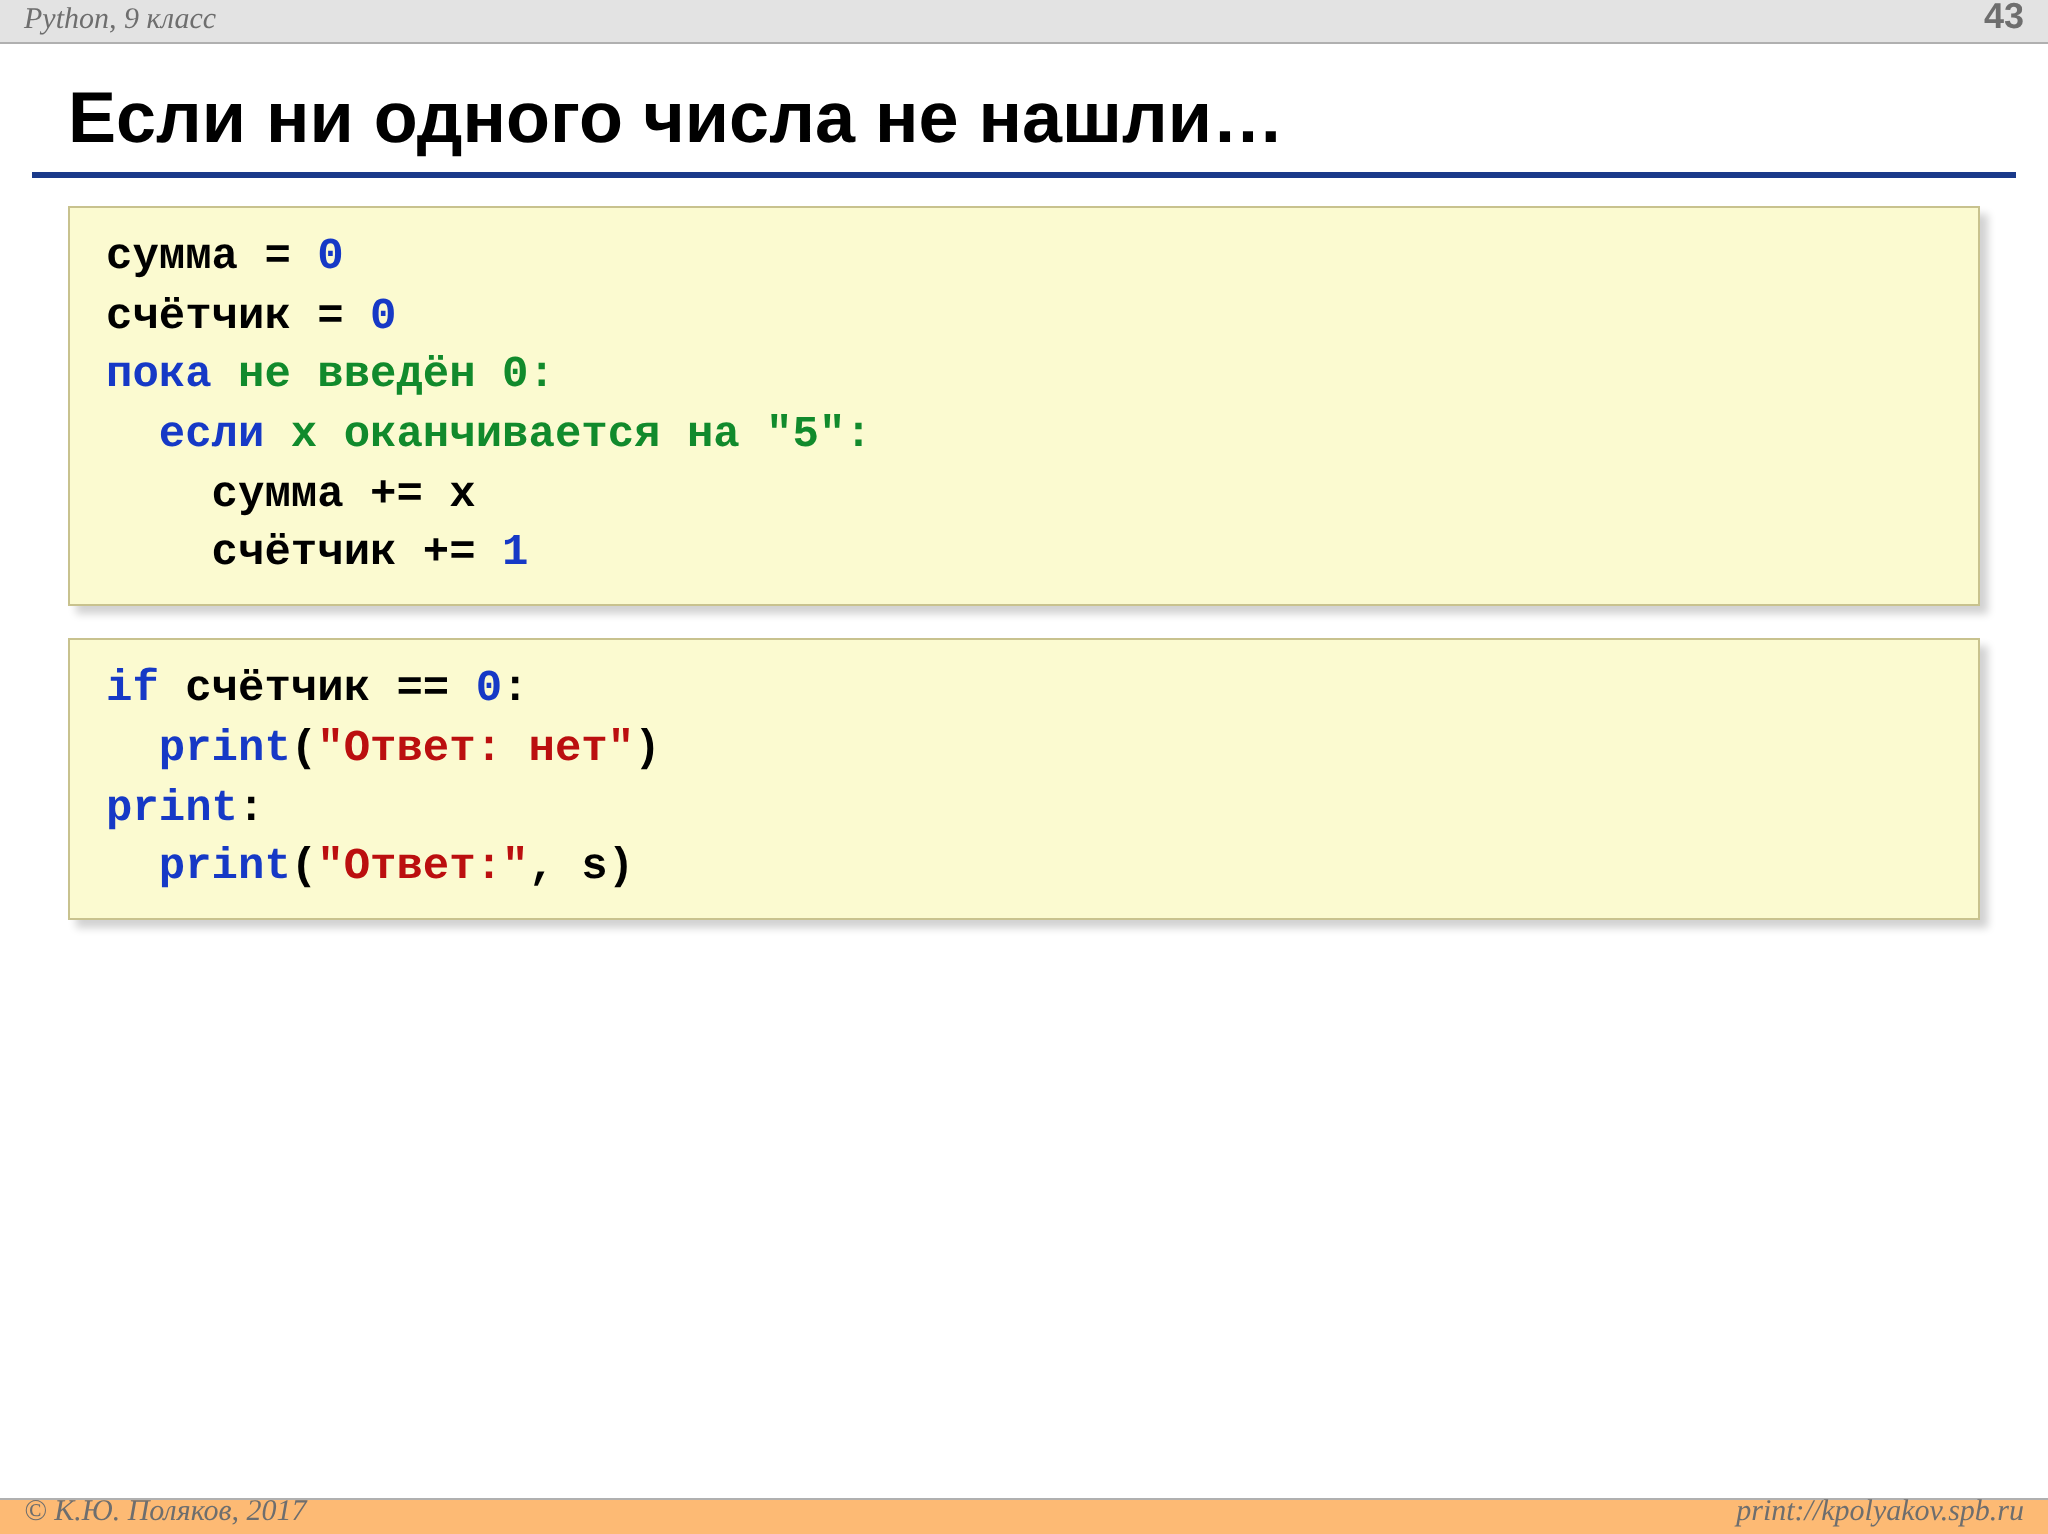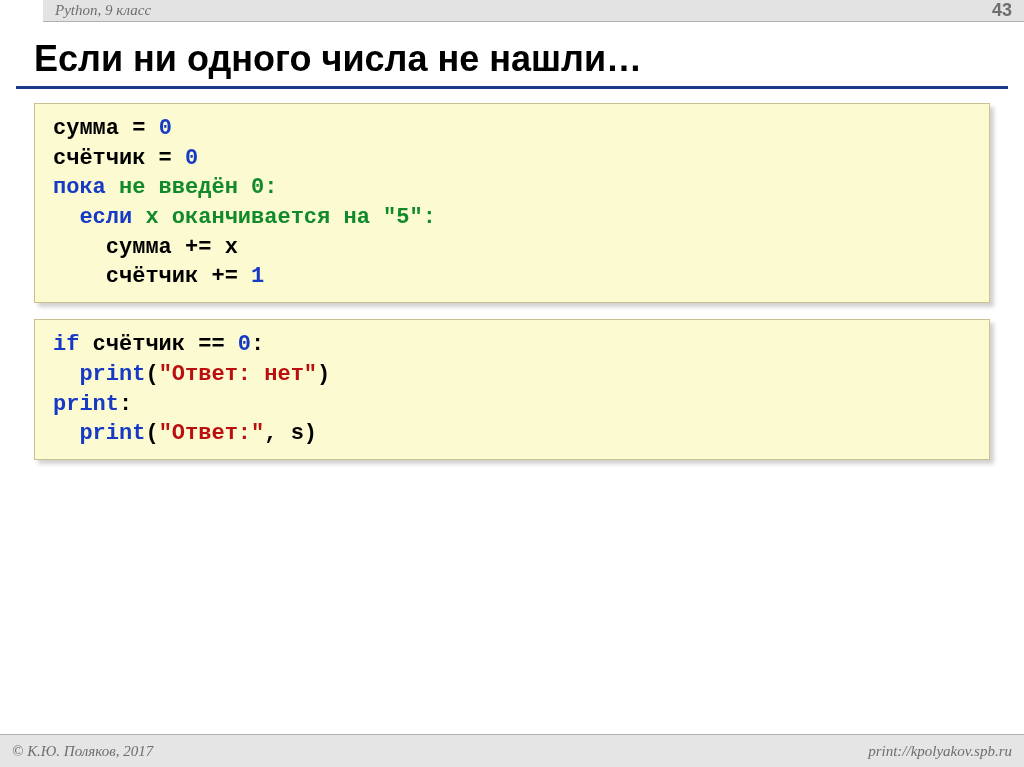--- a/index.html
+++ b/index.html
@@ -10,24 +10,23 @@
     font-family: Arial, Helvetica, sans-serif;
     display: flex;
     flex-direction: column;
     overflow: hidden;
   }
   .header-bar {
     background: #e3e3e3;
     border-bottom: 1px solid #b0b0b0;
     display: flex;
     justify-content: space-between;
-    align-items: center;
+    align-items: flex-end;
     padding: 2px 12px;
     height: 22px;
-    margin-left: 43px;
   }
   .header-left {
     color: #6e6e6e;
     font-style: italic;
     font-family: "Times New Roman", serif;
     font-size: 15px;
   }
   .header-right {
     color: #6e6e6e;
     font-weight: bold;
@@ -61,27 +60,27 @@
     font-weight: bold;
     line-height: 1.35;
     white-space: pre;
     color: #000;
   }
   .tok-black { color: #000; }
   .tok-blue  { color: #1639c6; }
   .tok-green { color: #118a2c; }
   .tok-red   { color: #bb0f0f; }
   .footer-bar {
-    background: #e5e5e5;
+    background: #fdba74;
     border-top: 1px solid #b0b0b0;
     display: flex;
     justify-content: space-between;
-    align-items: center;
+    align-items: flex-end;
     padding: 2px 12px;
-    height: 33px;
+    height: 18px;
   }
   .footer-left, .footer-right {
     color: #6e6e6e;
     font-style: italic;
     font-family: "Times New Roman", serif;
     font-size: 15px;
   }
 </style>
 </head>
 <body>

